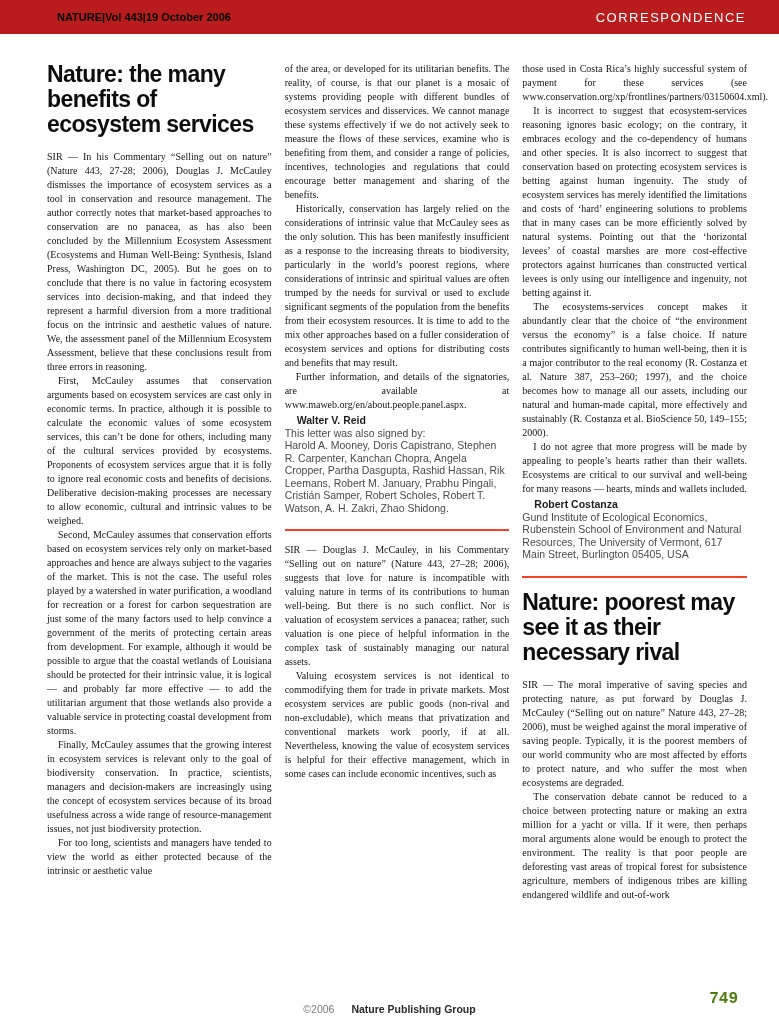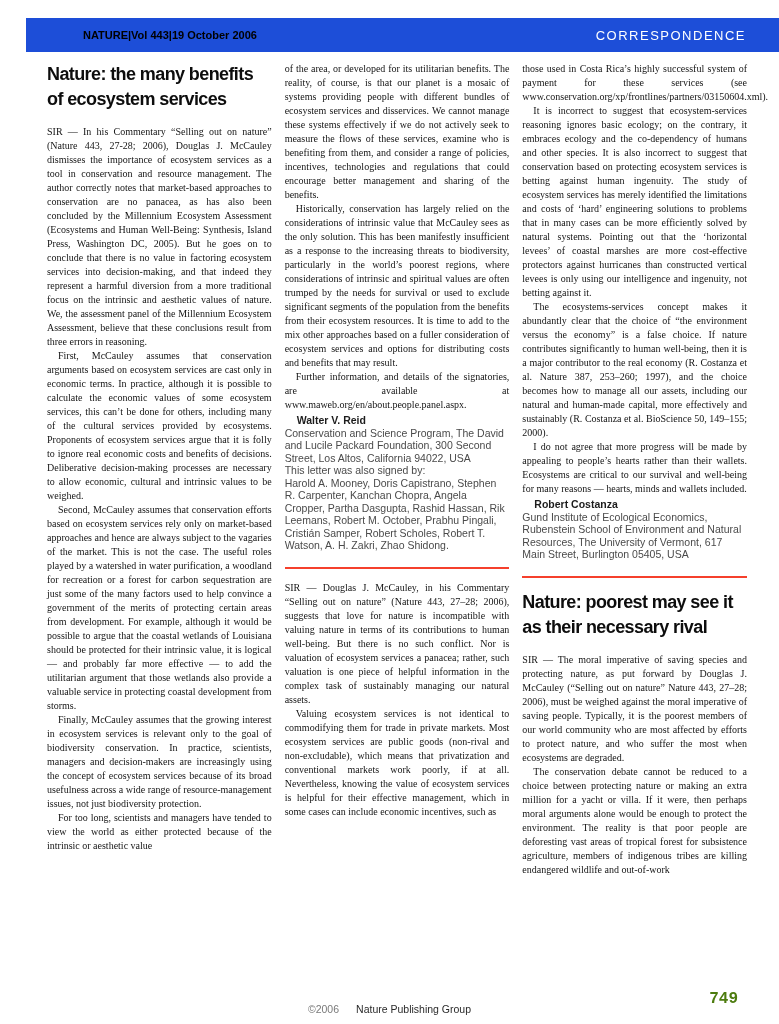--- a/index.html
+++ b/index.html
@@ -2,40 +2,40 @@
 <html><head>
 <meta charset="utf-8">
 <style>
   html,body { margin:0; padding:0; background:#e8e8e8; }
   .page {
     position:relative; width:779px; height:1024px; margin:0 auto;
     background:#ffffff; overflow:hidden;
     font-family:"Liberation Serif", serif; color:#1a1a1a;
   }
   .masthead {
-    position:absolute; top:18px; left:0; right:0; height:34px;
-    background:#1d4ed8; display:flex; align-items:center;
-    justify-content:space-between; padding:0 33px 0 57px; box-sizing:border-box;margin-left:26px;
+    position:absolute; top:0; left:0; right:0; height:34px;
+    background:#b91c1c; display:flex; align-items:center;
+    justify-content:space-between; padding:0 33px 0 57px; box-sizing:border-box;
   }
   .masthead-left {
     font-family:"Liberation Sans", sans-serif; font-weight:bold;
     font-size:11px; color:#000;
   }
   .masthead-right {
     font-family:"Liberation Sans", sans-serif; font-weight:normal;
     font-size:13px; color:#fff; letter-spacing:1.5px;
   }
   .content {
     position:absolute; top:62px; left:47px; width:700px;
     display:grid; grid-template-columns:repeat(3, 1fr); column-gap:13px;
   }
   .col { min-width:0; }
   .article-title {
     font-family:"Liberation Sans", sans-serif; font-weight:bold;
-    font-size:18px; line-height:25px; letter-spacing:-0.6px;
+    font-size:23px; line-height:25px; letter-spacing:-0.6px;
     margin:0 0 13px 0; color:#0d0d0d;
   }
   .para {
     margin:0; font-size:10px; line-height:14px;
     text-align:justify; color:#141414;
   }
   .para.indent { text-indent:11px; }
   .sig-name {
     font-family:"Liberation Sans", sans-serif; font-weight:bold;
     font-size:10.5px; line-height:12.5px; margin:2px 0 0 12px; color:#1c1c1c;
@@ -43,21 +43,21 @@
   .sig-addr {
     font-family:"Liberation Sans", sans-serif;
     font-size:10.5px; line-height:12.5px; margin:0; color:#4a4a4a;
   }
   .red-rule { height:2px; background:#f5402c; border:0; margin:15px 0 12px 0; }
   .footer-credit {
     position:absolute; left:0; right:0; bottom:9px; text-align:center;
     font-family:"Liberation Sans", sans-serif; font-size:10.5px;
   }
   .footer-credit .copy { color:#7a7a7a; margin-right:17px; }
-  .footer-credit .pub { color:#2a2a2a; font-weight:normal; }
+  .footer-credit .pub { color:#2a2a2a; font-weight:bold; }
   .page-number {
     position:absolute; right:41px; bottom:16px;
     font-family:Liberation Mono, monospace; font-weight:bold;
     font-size:16px; color:#4d7c0f;
   }
 </style>
 </head>
 <body>
 
 <div class="page">
@@ -74,23 +74,22 @@
         <p class="para indent">First, McCauley assumes that conservation arguments based on ecosystem services are cast only in economic terms. In practice, although it is possible to calculate the economic values of some ecosystem services, this can’t be done for others, including many of the cultural services provided by ecosystems. Proponents of ecosystem services argue that it is folly to ignore real economic costs and benefits of decisions. Deliberative decision-making processes are necessary to allow economic, cultural and intrinsic values to be weighed.</p>
         <p class="para indent">Second, McCauley assumes that conservation efforts based on ecosystem services rely only on market-based approaches and hence are always subject to the vagaries of the market. This is not the case. The useful roles played by a watershed in water purification, a woodland for recreation or a forest for carbon sequestration are just some of the many factors used to help convince a government of the merits of protecting certain areas from development. For example, although it would be possible to argue that the coastal wetlands of Louisiana should be protected for their intrinsic value, it is logical — and probably far more effective — to add the utilitarian argument that those wetlands also provide a valuable service in protecting coastal development from storms.</p>
         <p class="para indent">Finally, McCauley assumes that the growing interest in ecosystem services is relevant only to the goal of biodiversity conservation. In practice, scientists, managers and decision-makers are increasingly using the concept of ecosystem services because of its broad usefulness across a wide range of resource-management issues, not just biodiversity protection.</p>
         <p class="para indent">For too long, scientists and managers have tended to view the world as either protected because of the intrinsic or aesthetic value</p>
       </div>
     <div class="col">
         <p class="para">of the area, or developed for its utilitarian benefits. The reality, of course, is that our planet is a mosaic of systems providing people with different bundles of ecosystem services and disservices. We cannot manage these systems effectively if we do not actively seek to measure the flows of these services, examine who is benefiting from them, and consider a range of policies, incentives, technologies and regulations that could encourage better management and sharing of the benefits.</p>
         <p class="para indent">Historically, conservation has largely relied on the considerations of intrinsic value that McCauley sees as the only solution. This has been manifestly insufficient as a response to the increasing threats to biodiversity, particularly in the world’s poorest regions, where considerations of intrinsic and spiritual values are often trumped by the needs for survival or used to exclude significant segments of the population from the benefits from their ecosystem resources. It is time to add to the mix other approaches based on a fuller consideration of ecosystem services and options for distributing costs and benefits that may result.</p>
         <p class="para indent">Further information, and details of the signatories, are available at www.maweb.org/en/about.people.panel.aspx.</p>
         <p class="sig-name">Walter V. Reid</p>
-        <p class="sig-addr">Conservation and Science Program, The David and Lucile Packard Foundation, 300 Second Street, Los Altos, California 94022, USA</p>
         <p class="sig-addr">This letter was also signed by:</p>
-        <p class="sig-addr">Harold A. Mooney, Doris Capistrano, Stephen R. Carpenter, Kanchan Chopra, Angela Cropper, Partha Dasgupta, Rashid Hassan, Rik Leemans, Robert M. October, Prabhu Pingali, Cristián Samper, Robert Scholes, Robert T. Watson, A. H. Zakri, Zhao Shidong.</p>
+        <p class="sig-addr">Harold A. Mooney, Doris Capistrano, Stephen R. Carpenter, Kanchan Chopra, Angela Cropper, Partha Dasgupta, Rashid Hassan, Rik Leemans, Robert M. January, Prabhu Pingali, Cristián Samper, Robert Scholes, Robert T. Watson, A. H. Zakri, Zhao Shidong.</p>
         <div class="red-rule"></div>
         <p class="para">SIR — Douglas J. McCauley, in his Commentary “Selling out on nature” (Nature 443, 27–28; 2006), suggests that love for nature is incompatible with valuing nature in terms of its contributions to human well-being. But there is no such conflict. Nor is valuation of ecosystem services a panacea; rather, such valuation is one piece of helpful information in the complex task of sustainably managing our natural assets.</p>
         <p class="para indent">Valuing ecosystem services is not identical to commodifying them for trade in private markets. Most ecosystem services are public goods (non-rival and non-excludable), which means that privatization and conventional markets work poorly, if at all. Nevertheless, knowing the value of ecosystem services is helpful for their effective management, which in some cases can include economic incentives, such as</p>
       </div>
     <div class="col">
         <p class="para">those used in Costa Rica’s highly successful system of payment for these services (see www.conservation.org/xp/frontlines/partners/03150604.xml).</p>
         <p class="para indent">It is incorrect to suggest that ecosystem-services reasoning ignores basic ecology; on the contrary, it embraces ecology and the co-dependency of humans and other species. It is also incorrect to suggest that conservation based on protecting ecosystem services is betting against human ingenuity. The study of ecosystem services has merely identified the limitations and costs of ‘hard’ engineering solutions to problems that in many cases can be more efficiently solved by natural systems. Pointing out that the ‘horizontal levees’ of coastal marshes are more cost-effective protectors against hurricanes than constructed vertical levees is only using our intelligence and ingenuity, not betting against it.</p>
         <p class="para indent">The ecosystems-services concept makes it abundantly clear that the choice of “the environment versus the economy” is a false choice. If nature contributes significantly to human well-being, then it is a major contributor to the real economy (R. Costanza et al. Nature 387, 253–260; 1997), and the choice becomes how to manage all our assets, including our natural and human-made capital, more effectively and sustainably (R. Costanza et al. BioScience 50, 149–155; 2000).</p>
         <p class="para indent">I do not agree that more progress will be made by appealing to people’s hearts rather than their wallets. Ecosystems are critical to our survival and well-being for many reasons — hearts, minds and wallets included.</p>
         <p class="sig-name">Robert Costanza</p>

